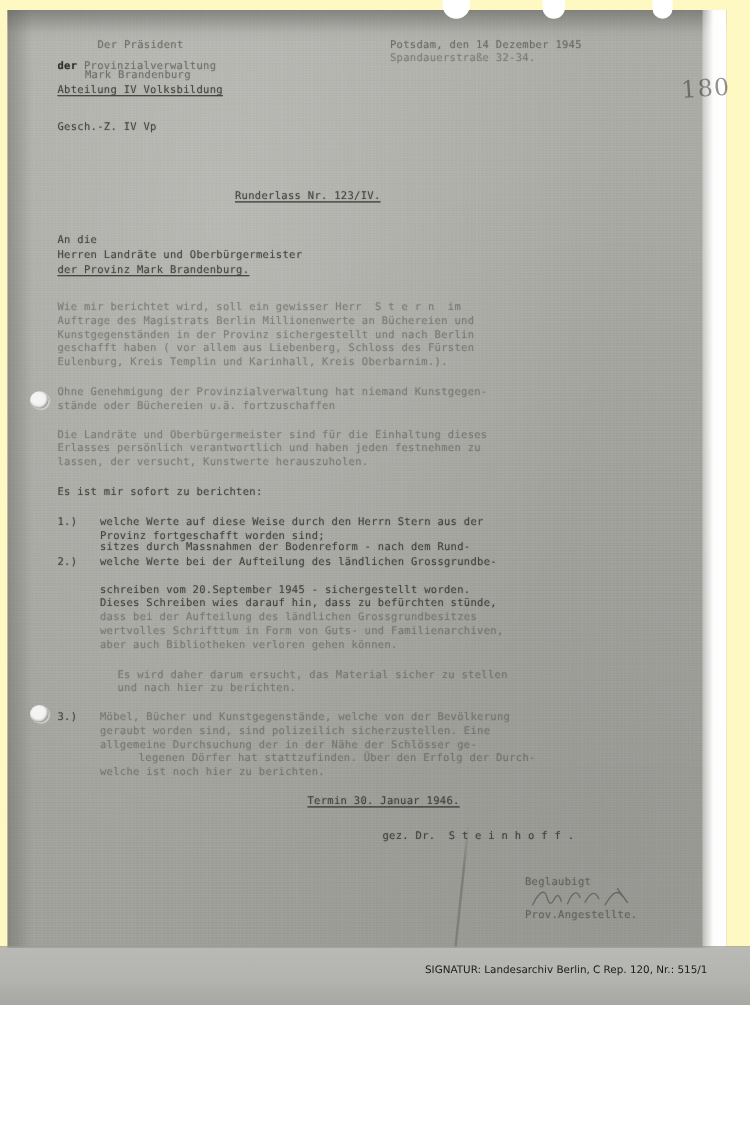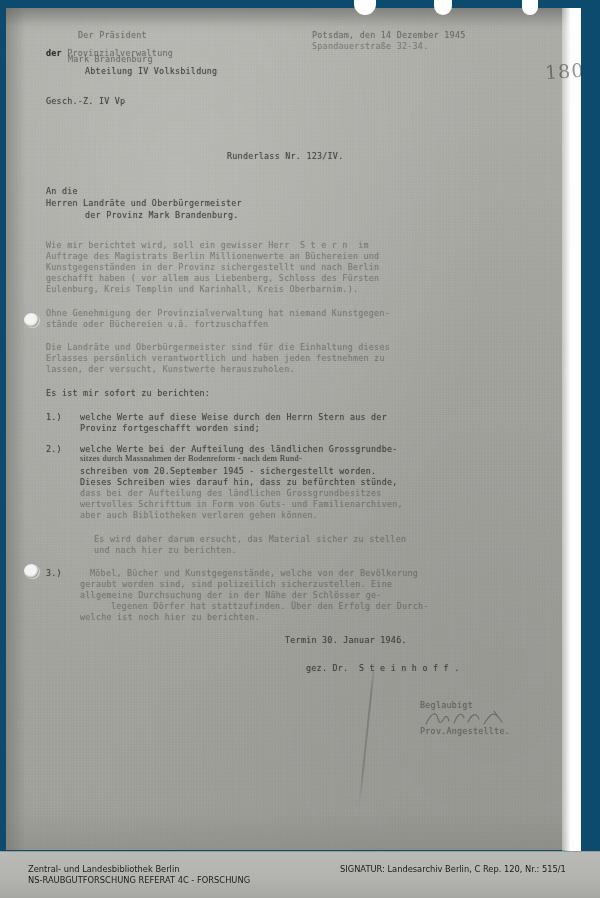--- a/index.html
+++ b/index.html
@@ -12,22 +12,22 @@
     width: 600px;
     height: 898px;
     overflow: hidden;
     font-family: "Liberation Sans", sans-serif;
   }
 
   
   #scan {
     position: relative;
     width: 600px;
-    height: 898px;
-    background: #0c4a6e;
+    height: 804px;
+    background: #fef9c3;
     overflow: hidden;
   }
 
   
   #paper {
     position: absolute;
     left: 6px;
     top: 8px;
     width: 575px;
     height: 842px;
@@ -112,21 +112,21 @@
     white-space: pre;
     letter-spacing: .25px;
     opacity: .80;
     text-shadow: 0 0 1.1px rgba(60,60,58,.55);
   }
   .typed.faint   { opacity: .56; color: #3a3a38; }
   .typed.fainter { opacity: .45; color: #44444139; color: #414140; }
   .typed.strong  { opacity: .90; color: #222221; }
   .typed.bold    { font-weight: bold; }
 
-  .u { text-underline-offset: 2px; margin-left: 39px; }
+  .u { text-decoration: underline; text-underline-offset: 2px; }
 
   
   .hand {
     position: absolute;
     font-family: "DejaVu Serif", serif;
     color: #3b3b3a;
     opacity: .55;
   }
   #folio {
     font-size: 19px;
@@ -236,32 +236,32 @@
     <div class="typed fainter" style="left:40px; top:356px;">lassen, der versucht, Kunstwerte herauszuholen.</div>
 
     <div class="typed" style="left:40px; top:380px;">Es ist mir sofort zu berichten:</div>
 
     <div class="typed" style="left:40px; top:404px;">1.)</div>
     <div class="typed" style="left:74px; top:404px;">welche Werte auf diese Weise durch den Herrn Stern aus der</div>
     <div class="typed" style="left:74px; top:415px;">Provinz fortgeschafft worden sind;</div>
 
     <div class="typed" style="left:40px; top:436px;">2.)</div>
     <div class="typed" style="left:74px; top:436px;">welche Werte bei der Aufteilung des ländlichen Grossgrundbe-</div>
-    <div class="typed" style="left:74px; top:445px;font-family:Liberation Serif, serif;">sitzes durch Massnahmen der Bodenreform - nach dem Rund-</div>
+    <div class="typed" style="left:74px; top:424px;">sitzes durch Massnahmen der Bodenreform - nach dem Rund-</div>
     <div class="typed" style="left:74px; top:458px;">schreiben vom 20.September 1945 - sichergestellt worden.</div>
     <div class="typed" style="left:74px; top:469px;">Dieses Schreiben wies darauf hin, dass zu befürchten stünde,</div>
     <div class="typed fainter" style="left:74px; top:491px;">wertvolles Schrifttum in Form von Guts- und Familienarchiven,</div>
     <div class="typed fainter" style="left:74px; top:480px;">dass bei der Aufteilung des ländlichen Grossgrundbesitzes</div>
     <div class="typed fainter" style="left:74px; top:502px;">aber auch Bibliotheken verloren gehen können.</div>
 
     <div class="typed fainter" style="left:88px; top:526px;">Es wird daher darum ersucht, das Material sicher zu stellen</div>
     <div class="typed fainter" style="left:88px; top:537px;">und nach hier zu berichten.</div>
 
     <div class="typed" style="left:40px; top:560px;">3.)</div>
-    <div class="typed fainter" style="left:84px; top:560px;">Möbel, Bücher und Kunstgegenstände, welche von der Bevölkerung</div>
+    <div class="typed fainter" style="left:74px; top:560px;">Möbel, Bücher und Kunstgegenstände, welche von der Bevölkerung</div>
     <div class="typed fainter" style="left:74px; top:571px;">geraubt worden sind, sind polizeilich sicherzustellen. Eine</div>
     <div class="typed fainter" style="left:74px; top:582px;">allgemeine Durchsuchung der in der Nähe der Schlösser ge-</div>
     <div class="typed fainter" style="left:74px; top:593px;margin-left:31px;">legenen Dörfer hat stattzufinden. Über den Erfolg der Durch-</div>
     <div class="typed fainter" style="left:74px; top:604px;">welche ist noch hier zu berichten.</div>
 
     <div class="typed u" style="left:240px; top:627px;">Termin 30. Januar 1946.</div>
 
     <div class="typed" style="left:300px; top:655px;">gez. Dr.  S t e i n h o f f .</div>
 
     <div class="typed faint" style="left:414px; top:692px;">Beglaubigt</div>
@@ -272,17 +272,16 @@
                M60,16 C66,6 70,3 74,9 M70,3 L78,14" fill="none" stroke="#3b3b3a" stroke-width="1.1" stroke-linecap="round"></path>
     </svg>
 
     <div class="typed faint" style="left:414px; top:718px;">Prov.Angestellte.</div>
 
     <div id="pen-stroke"></div>
 
   </div>
 
   <div id="footer">
-    <div class="f-left"><span>Zentral- und Landesbibliothek Berlin</span><br><span>NS-RAUBGUTFORSCHUNG REFERAT 4C - FORSCHUNG</span></div>
     <div class="f-right">SIGNATUR: Landesarchiv Berlin, C Rep. 120, Nr.: 515/1</div>
   </div>
 
 </div>
 
 </body></html>

